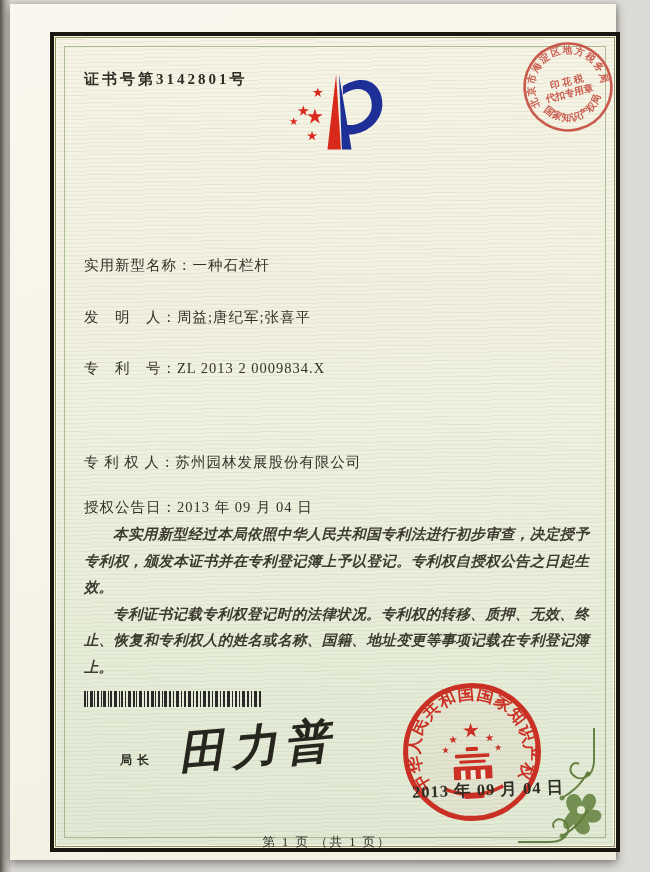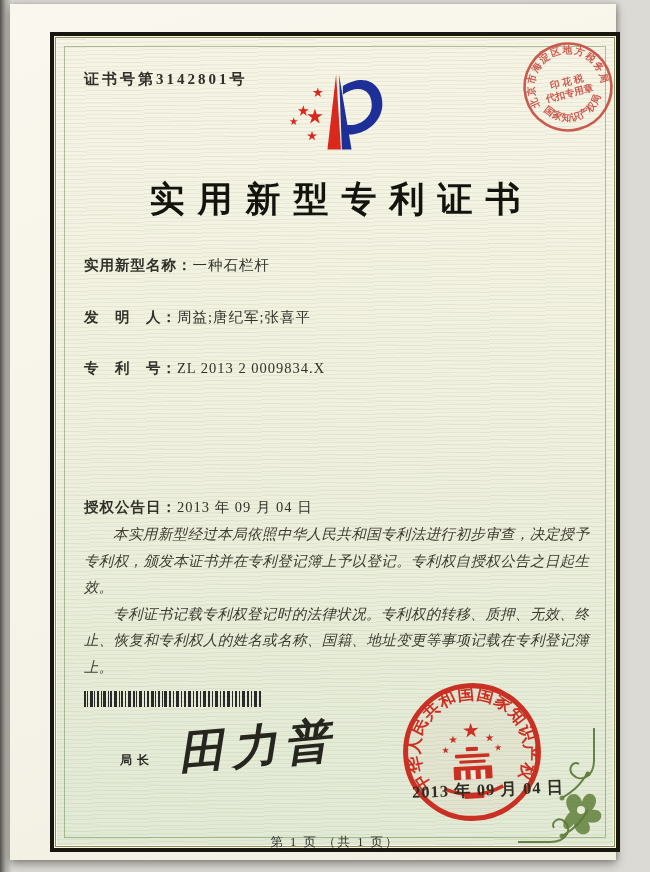--- a/index.html
+++ b/index.html
@@ -45,26 +45,26 @@
   }
   .doc-title{
     position:absolute;left:40px;top:172px;width:570px;text-align:center;
     font-size:35px;font-weight:700;letter-spacing:13px;text-indent:13px;
     color:#14140f;
   }
   .field-row{
     position:absolute;left:74px;width:510px;font-size:14.5px;color:#33322a;
     letter-spacing:1px;white-space:nowrap;
   }
-  .field-row .lab{font-weight:700;margin-top:48px;}
+  .field-row .lab{font-weight:400;margin-top:48px;}
   .row-0{top:252px}.row-1{top:304px}.row-2{top:355px}
   .row-3{top:402px}.row-4{top:449px}.row-5{top:494px}
   .body-text{
     position:absolute;left:74px;top:517px;width:505px;
-    font-size:14.5px;line-height:26.5px;color:#3d3b30;text-align:justify;
+    font-size:14.5px;line-height:26.5px;color:#3d3b30;text-align:justify;font-weight:bold;
   }
   .body-text p{margin:0;text-indent:2em;font-style:italic;}
   .barcode{position:absolute;left:74px;top:687px;width:178px;height:16px;}
   .sig-label{
     position:absolute;left:110px;top:748px;font-size:12px;letter-spacing:5px;
     color:#2c2b24;font-weight:600;
   }
   .signature{
     position:absolute;left:168px;top:712px;font-size:46px;font-style:italic;
     font-weight:600;letter-spacing:7px;color:#26261f;transform:rotate(-5deg);
@@ -74,21 +74,21 @@
     position:absolute;left:386px;top:672px;width:152px;height:152px;
     opacity:.95;transform:rotate(-3deg);
   }
   .seal-date{
     position:absolute;left:402px;top:775px;width:160px;font-size:16.5px;
     font-weight:700;letter-spacing:1px;color:#2e2d23;transform:rotate(-2deg);
     white-space:nowrap;
   }
   .corner-flourish{position:absolute;right:12px;bottom:10px;width:86px;height:122px;}
   .page-footer{
-    position:absolute;left:40px;top:830px;width:570px;text-align:center;
+    position:absolute;left:32px;top:830px;width:570px;text-align:center;
     font-size:12.5px;letter-spacing:2px;color:#2f2e27;
   }
 </style>
 </head>
 <body>
 
 <div class="photo-edge-left"></div>
 
 <div class="paper">
   <div class="frame">
@@ -126,30 +126,32 @@
     <text font-size="9.5" fill="#c5473b" style="letter-spacing:1.5px" font-weight="600">
       <textPath href="#tp-top">北京市海淀区地方税务局</textPath>
     </text>
     <text font-size="9.5" fill="#c5473b" style="letter-spacing:0.5px" font-weight="600">
       <textPath href="#tp-bot">国家知识产权局</textPath>
     </text>
     <text x="46" y="44" text-anchor="middle" font-size="9.5" fill="#c5473b" font-weight="600">印 花 税</text>
     <text x="46" y="55.5" text-anchor="middle" font-size="9.5" fill="#c5473b" font-weight="600">代扣专用章</text>
   </svg>
 
-  <div class="doc-title">实用新型专利证书</div>
 
   <div class="field-row row-0">
     <span class="lab">实用新型名称：</span><span>一种石栏杆</span>
   </div>
   <div class="field-row row-1">
     <span class="lab">发　明　人：</span><span>周益;唐纪军;张喜平</span>
   </div>
   <div class="field-row row-2">
     <span class="lab">专　利　号：</span><span>ZL 2013 2 0009834.X</span>
+  </div>
+  <div class="field-row row-4">
+    <span class="lab">专 利 权 人：</span><span>苏州园林发展股份有限公司</span>
   </div>
   <div class="field-row row-5">
     <span class="lab">授权公告日：</span><span>2013 年 09 月 04 日</span>
   </div>
 
   <div class="body-text">
     <p>本实用新型经过本局依照中华人民共和国专利法进行初步审查，决定授予专利权，颁发本证书并在专利登记簿上予以登记。专利权自授权公告之日起生效。</p>
     <p>专利证书记载专利权登记时的法律状况。专利权的转移、质押、无效、终止、恢复和专利权人的姓名或名称、国籍、地址变更等事项记载在专利登记簿上。</p>
   </div>
 

